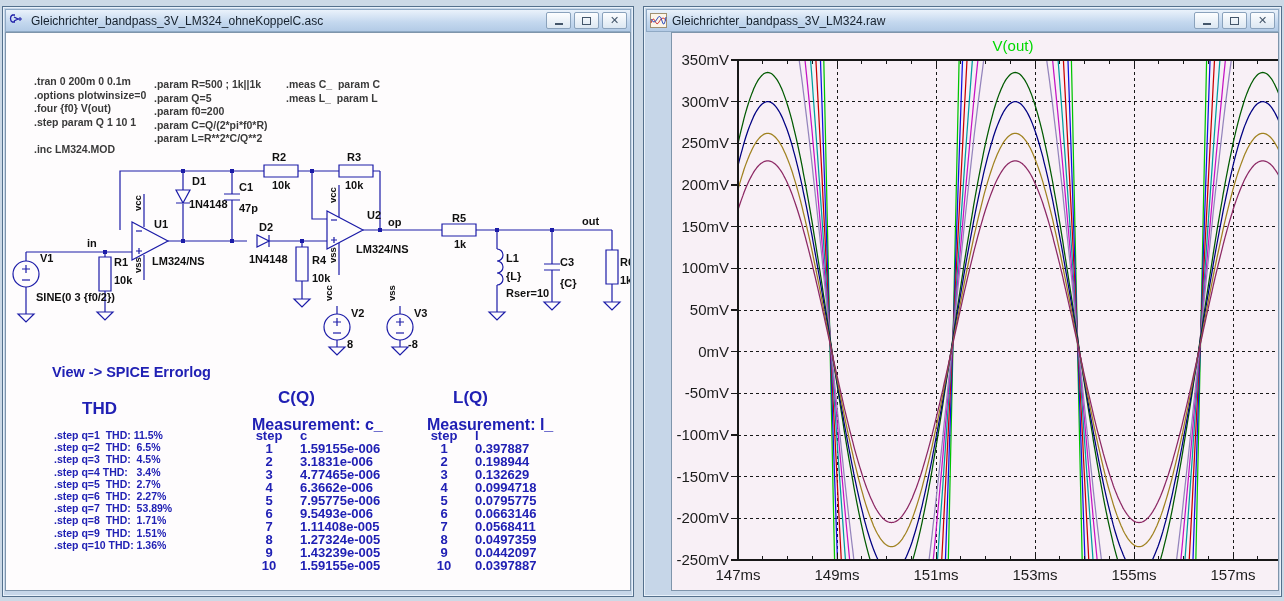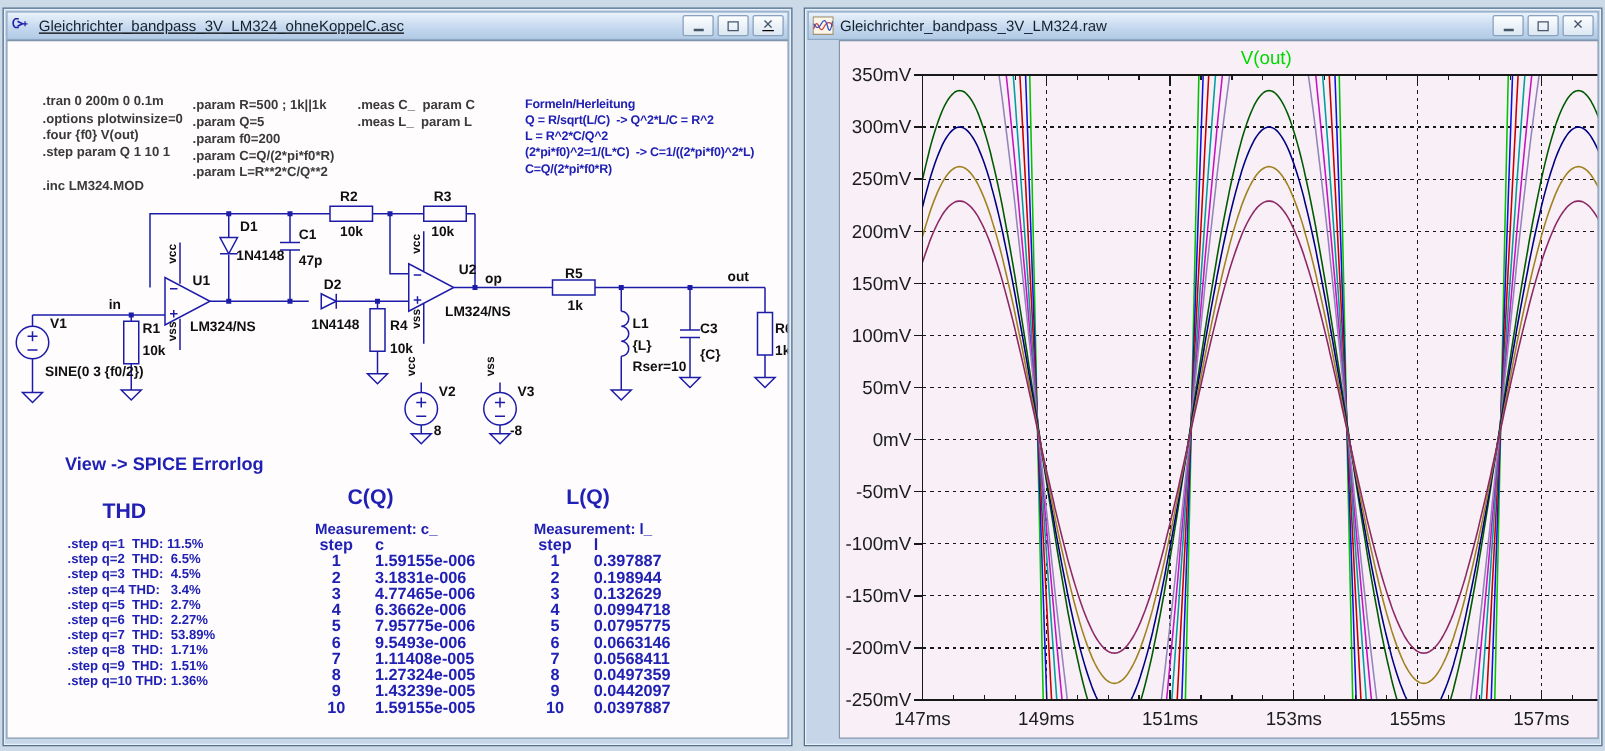--- a/index.html
+++ b/index.html
@@ -47,32 +47,32 @@
     box-sizing:border-box;
   }
   #win-left .client{background:#fefcfd;height:559px;}
   #win-right .client{background:#f8f0f6;height:559px;margin-left:25px;}
   
   .spicetext{position:absolute;font-size:10.5px;font-weight:bold;color:#3a3a3a;line-height:13.6px;white-space:pre;}
   .bluetext{position:absolute;font-size:10px;font-weight:bold;color:#2020b4;line-height:13px;white-space:pre;letter-spacing:-0.2px;}
   .errorlog{position:absolute;font-size:14.5px;font-weight:bold;color:#2020b4;white-space:pre;}
   .secheader{position:absolute;font-size:17px;font-weight:bold;color:#2020b4;white-space:pre;}
   .thdlines{position:absolute;font-size:10.5px;font-weight:bold;color:#2020b4;line-height:12.2px;white-space:pre;}
-  .meashead{position:absolute;font-size:12px;font-weight:bold;color:#2020b4;white-space:pre;}
+  .meashead{position:absolute;font-size:16px;font-weight:bold;color:#2020b4;white-space:pre;}
   .meastable{position:absolute;font-size:13px;font-weight:bold;color:#2020b4;line-height:13px;}
   .meastable .trow{display:flex;}
   .meastable .tstep{width:34px;text-align:center;}
   .meastable .tval{margin-left:14px;}
   .meastable .thead{display:flex;}
   svg text{font-family:"Liberation Sans","DejaVu Sans",sans-serif;}
 </style>
 </head>
 <body>
 
-<div class="window" id="win-left" style="left:2px;top:6px;width:632px;height:591px;text-decoration:underline;">
+<div class="window" id="win-left" style="left:2px;top:6px;width:632px;height:591px;">
   <div class="titlebar">
     <span class="appicon">
       <svg width="17" height="15" viewBox="0 0 17 15">
           <rect x="0" y="0" width="17" height="15" fill="none"></rect>
           <path d="M3 2 C1 4 1 7 3 9 M3 2 L6 2 M3 9 L6 9 M5 4 L9 6 L5 8" stroke="#2020a8" stroke-width="1.3" fill="none"></path>
           <path d="M9 6 L13 6 M11 4 L11 8" stroke="#2020a8" stroke-width="1" fill="none"></path>
         </svg>
     </span>
     <span class="titletext">Gleichrichter_bandpass_3V_LM324_ohneKoppelC.asc</span>
     <span class="winbuttons">
@@ -85,21 +85,20 @@
       <span class="winbtn">
           <span class="glyph-close">✕</span>
         </span>
     </span>
   </div>
   <div class="client">
     <div class="spicetext" id="dir-col1" style="left:28px;top:42px;"><div>.tran 0 200m 0 0.1m</div><div>.options plotwinsize=0</div><div>.four {f0} V(out)</div><div>.step param Q 1 10 1</div></div>
     <div class="spicetext" id="dir-inc" style="left:28px;top:110px;">.inc LM324.MOD</div>
     <div class="spicetext" id="dir-col2" style="left:148px;top:45px;"><div>.param R=500 ; 1k||1k</div><div>.param Q=5</div><div>.param f0=200</div><div>.param C=Q/(2*pi*f0*R)</div><div>.param L=R**2*C/Q**2</div></div>
     <div class="spicetext" id="dir-col3" style="left:280px;top:45px;"><div>.meas C_  param C</div><div>.meas L_  param L</div></div>
-    <div class="bluetext" id="formulas" style="left:414px;top:44px;"><div>Formeln/Herleitung</div><div>Q = R/sqrt(L/C)  -&gt; Q^2*L/C = R^2</div><div>L = R^2*C/Q^2</div><div>(2*pi*f0)^2=1/(L*C)  -&gt; C=1/((2*pi*f0)^2*L)</div><div>C=Q/(2*pi*f0*R)</div></div>
 
     <svg id="schematic" width="628" height="557" viewBox="0 0 628 557" style="position:absolute;left:0;top:0;">
         <path d="M20 219 H126" stroke="#1c1ca8" fill="none" stroke-width="1.2"></path>
         <path d="M114 197 V138 H258" stroke="#1c1ca8" fill="none" stroke-width="1.2"></path>
         <path d="M292 138 H333" stroke="#1c1ca8" fill="none" stroke-width="1.2"></path>
         <path d="M367 138 H374 M374 138 V197" stroke="#1c1ca8" fill="none" stroke-width="1.2"></path>
         <path d="M177 138 V157 M177 171 V208" stroke="#1c1ca8" fill="none" stroke-width="1.2"></path>
         <path d="M226 138 V161 M226 167 V208" stroke="#1c1ca8" fill="none" stroke-width="1.2"></path>
         <path d="M162 208 H241" stroke="#1c1ca8" fill="none" stroke-width="1.2"></path>
         <path d="M263 208 H321" stroke="#1c1ca8" fill="none" stroke-width="1.2"></path>

